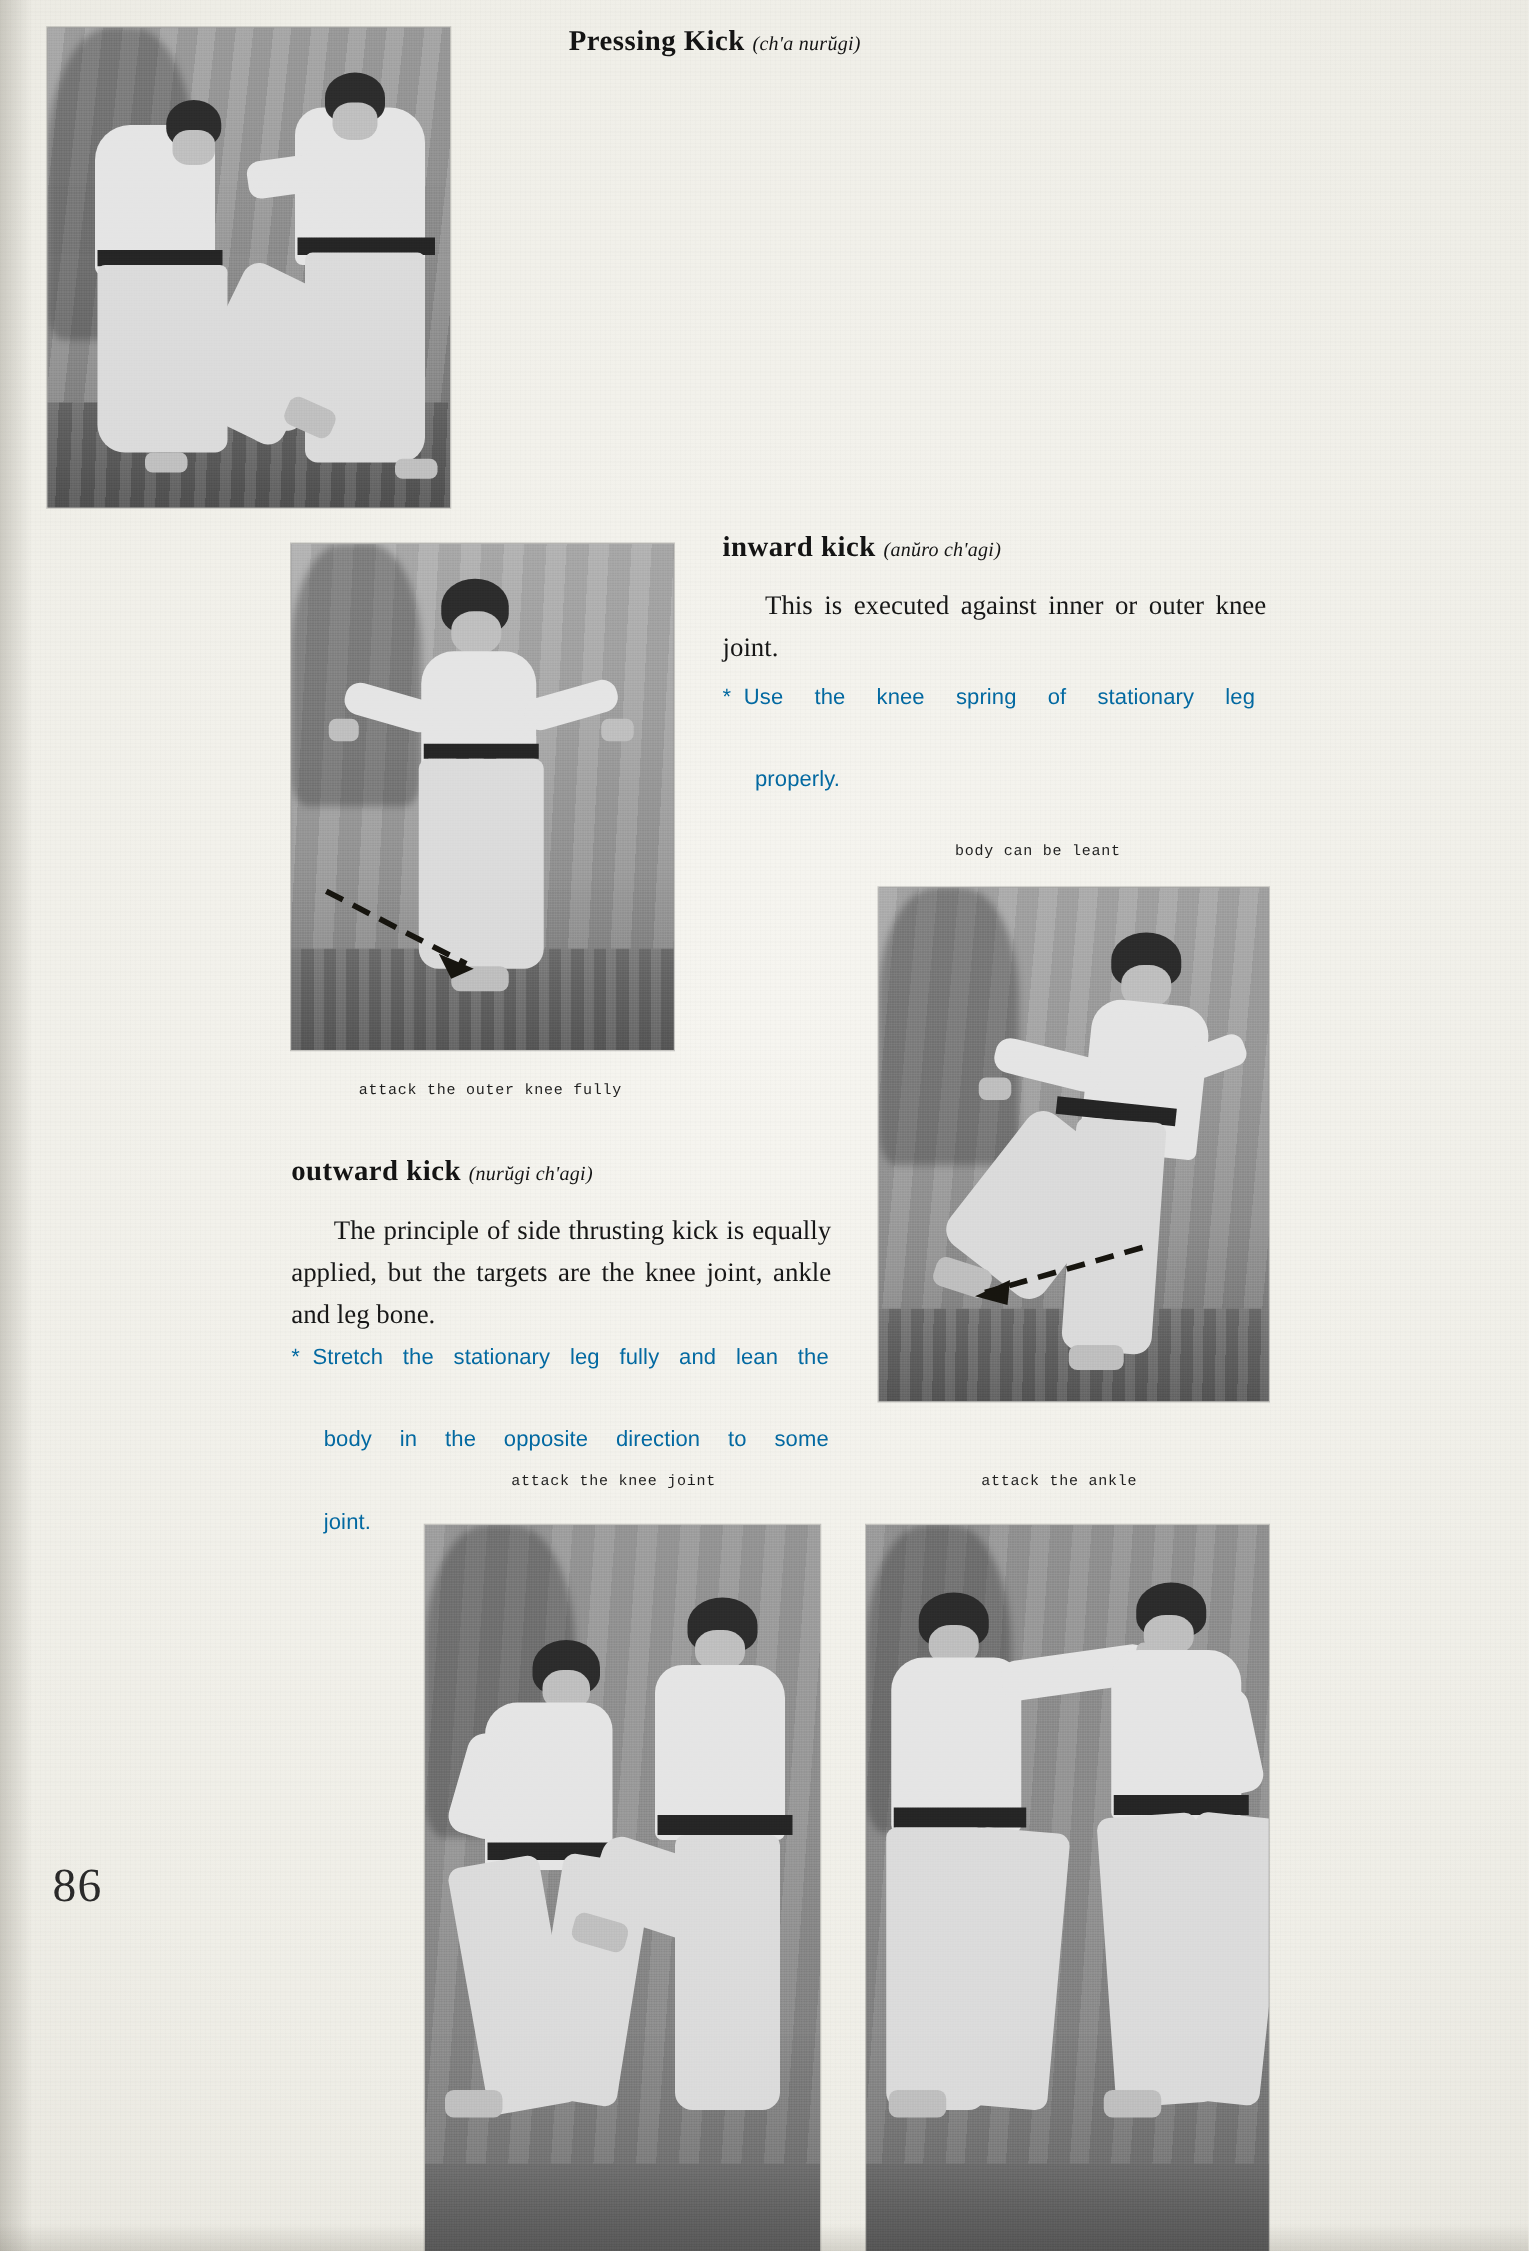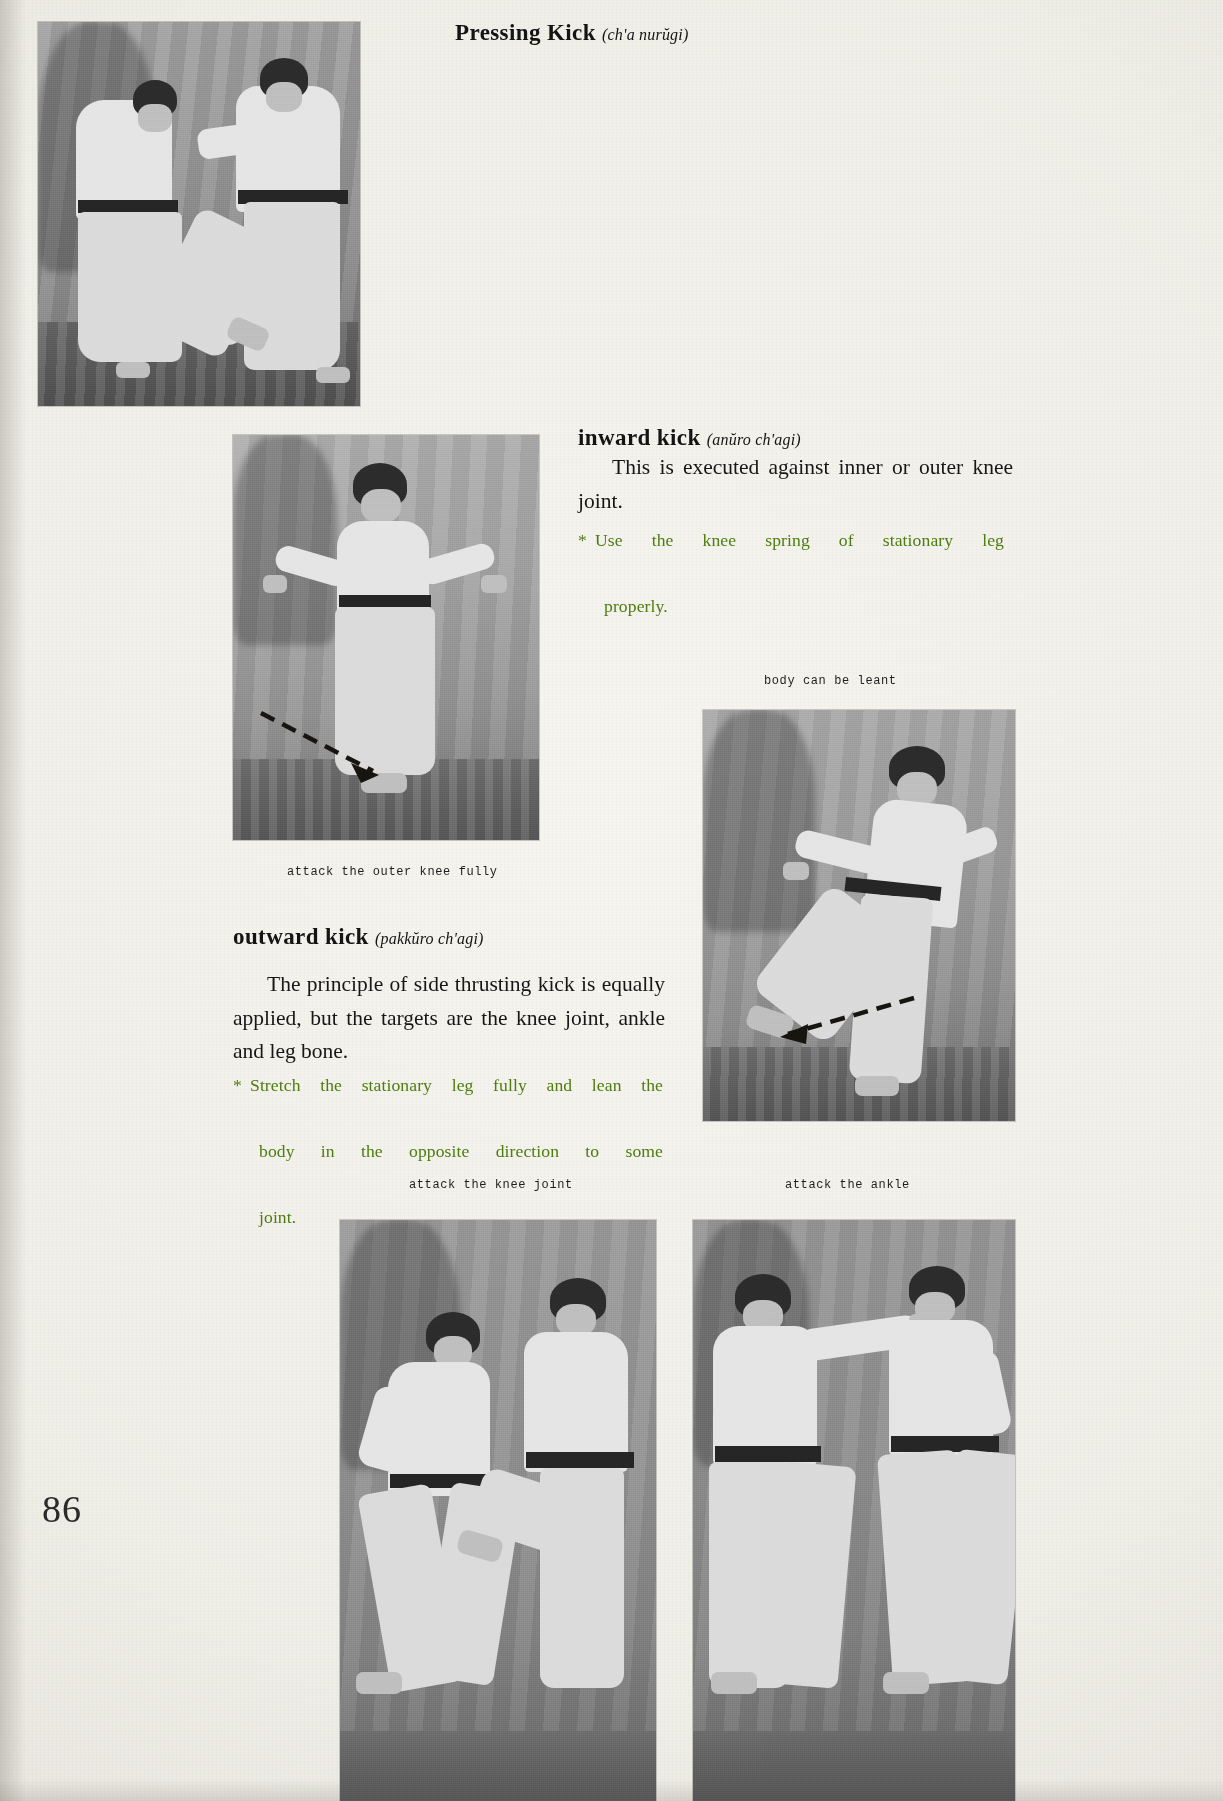--- a/index.html
+++ b/index.html
@@ -38,22 +38,22 @@
   }
   .sect-head .rom{
     font-weight:normal;font-style:italic;font-size:16px;letter-spacing:0.2px;
   }
   .body-par{
     font-size:21.5px;line-height:33.5px;text-align:justify;
     color:#171717;
   }
   .body-par .ind{display:inline-block;width:34px;}
   .note{
-    font-family:Liberation Serif, serif;
-    font-size:17.6px;line-height:33px;color:#4d7c0f;
+    font-family:Liberation Sans, sans-serif;
+    font-size:17.6px;line-height:33px;color:#0369a1;
     letter-spacing:0.1px;
   }
   .note .star{display:inline-block;width:17px;}
   .note .ln{display:block;text-align:justify;}
   .note .ln.hang{padding-left:26px;}
   .note .ln:after{content:"";display:inline-block;width:100%;}
   .note .ln.last:after{display:none;}
 
   .cap{
     font-family:"Liberation Mono", monospace;
@@ -164,21 +164,21 @@
 <svg class="arrow" style="left:255px;top:705px;width:150px;height:90px;" viewBox="0 0 150 90">
   <line x1="6" y1="8" x2="118" y2="66" stroke="#17150f" stroke-width="4.5" stroke-dasharray="15 9"></line>
   <polygon points="124,70 96,58 106,78" fill="#17150f"></polygon>
 </svg>
 
 <div style="position:absolute;left:578px;top:425px;width:435px;">
   <div class="sect-head">
     <span>inward kick</span>
     <span class="rom">(anŭro ch'agi)</span>
   </div>
-  <div class="body-par" style="">
+  <div class="body-par" style="margin-top:17px;">
     <span class="ind"></span><span>This is executed against inner or outer knee joint.</span>
   </div>
   <div class="note" style="margin-top:6px;width:426px;">
     <span class="ln"><span class="star">*</span><span>Use the knee spring of stationary leg</span></span>
     <span class="ln hang last"><span>properly.</span></span>
   </div>
 </div>
 
 <div class="cap" style="position:absolute;left:764px;top:674px;">
   <span>body can be leant</span>
@@ -214,21 +214,21 @@
   <polygon points="18,45 46,32 44,52" fill="#17150f"></polygon>
 </svg>
 
 <div class="cap" style="position:absolute;left:287px;top:865px;">
   <span>attack the outer knee fully</span>
 </div>
 
 <div style="position:absolute;left:233px;top:924px;width:432px;">
   <div class="sect-head">
     <span>outward kick</span>
-    <span class="rom">(pakkŭro ch'agi)</span>
+    <span class="rom">(nurŭgi ch'agi)</span>
   </div>
   <div class="body-par" style="margin-top:18px;">
     <span class="ind"></span><span>The principle of side thrusting kick is equally applied, but the targets are the knee joint, ankle and leg bone.</span>
   </div>
   <div class="note" style="margin-top:0;width:430px;">
     <span class="ln"><span class="star">*</span><span>Stretch the stationary leg fully and lean the</span></span>
     <span class="ln hang"><span>body in the opposite direction to some</span></span>
     <span class="ln hang last"><span>joint.</span></span>
   </div>
 </div>

